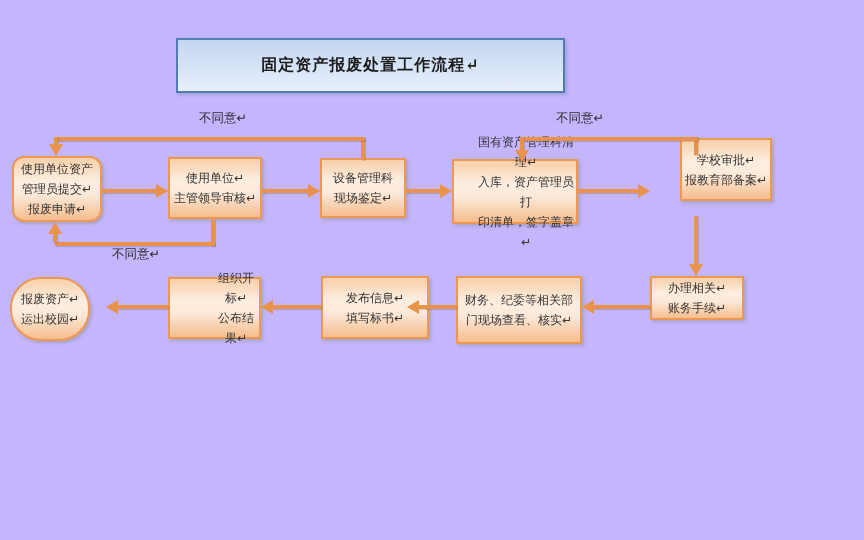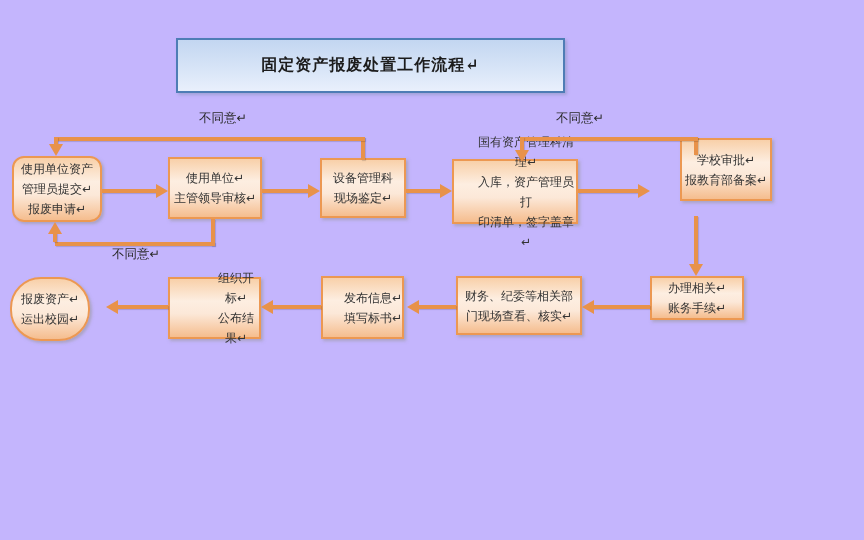--- a/index.html
+++ b/index.html
@@ -97,25 +97,25 @@
   </div>
   <div class="node" style="left:650px; top:138px; width:92px;  height:63px;margin-left:30px;">
     <span class="node-label">学校审批↵
 报教育部备案↵</span>
   </div>
 
   <div class="node" style="left:650px; top:276px; width:94px;  height:44px;align-items:flex-end;">
     <span class="node-label">办理相关↵
 账务手续↵</span>
   </div>
-  <div class="node" style="left:456px; top:276px; width:126px; height:59px;">
+  <div class="node" style="left:456px; top:276px; width:126px; height:68px;">
     <span class="node-label">财务、纪委等相关部
 门现场查看、核实↵</span>
   </div>
-  <div class="node" style="left:321px; top:276px; width:83px;  height:63px;justify-content:flex-end;">
+  <div class="node" style="left:321px; top:276px; width:108px;  height:63px;">
     <span class="node-label">发布信息↵
 填写标书↵</span>
   </div>
   <div class="node" style="left:168px; top:277px; width:93px;  height:62px;padding-left:43px;">
     <span class="node-label">组织开标↵
 公布结果↵</span>
   </div>
   <div class="node" style="left:10px;  top:277px; width:80px;  height:64px;border-radius:31px;">
     <span class="node-label">报废资产↵
 运出校园↵</span>

